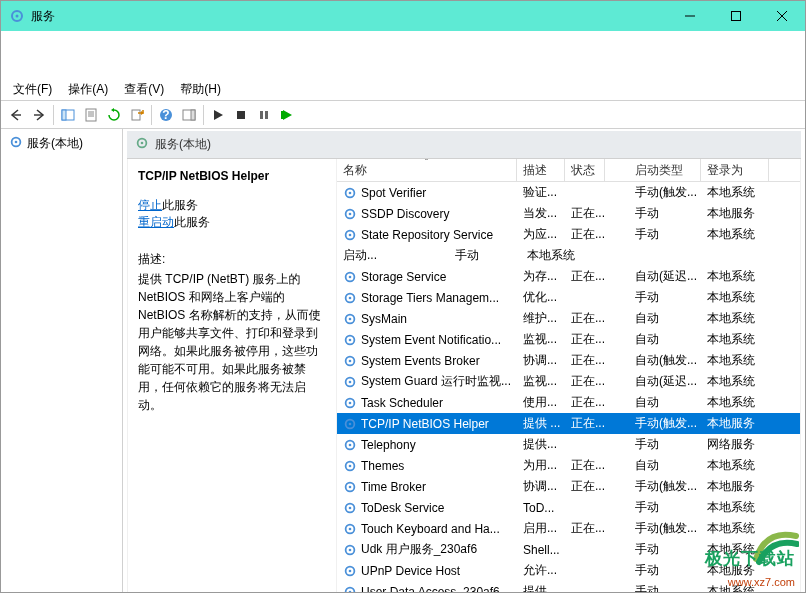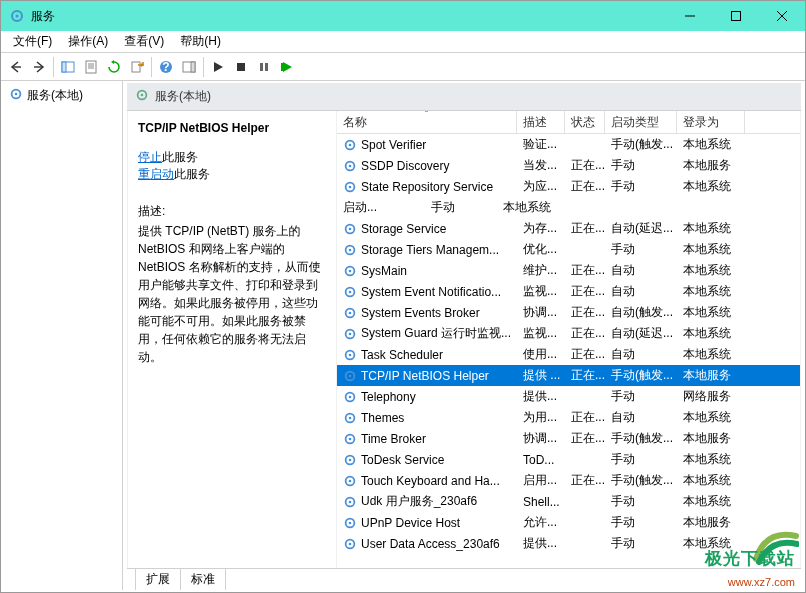--- a/index.html
+++ b/index.html
@@ -3,21 +3,21 @@
 <meta charset="utf-8">
 <style>
 * { margin: 0; padding: 0; box-sizing: border-box; font-family: "Microsoft YaHei", "Segoe UI", sans-serif; font-size: 12px; }
 body { background: #fff; width: 806px; height: 593px; overflow: hidden; position: relative; border: 1px solid #999; }
 
 .titlebar { height: 30px; display: flex; align-items: center; padding-left: 8px; background: #5eead4; }
 .titlebar .app-icon { width: 16px; height: 16px; margin-right: 6px; }
 .titlebar .title { flex: 1; font-size: 12px; }
 .titlebar .win-btn { width: 46px; height: 30px; display: flex; align-items: center; justify-content: center; }
 
-.menubar { height: 22px; display: flex; align-items: center; padding-left: 4px; border-bottom: 1px solid #d0d0d0; }
+.menubar { height: 22px; display: flex; align-items: center; padding-left: 4px; border-bottom: 1px solid #d0d0d0; margin-top: 48px; }
 .menubar .menu-item { padding: 2px 8px; cursor: default; }
 
 .toolbar { height: 28px; display: flex; align-items: center; padding-left: 4px; border-bottom: 1px solid #d0d0d0; gap: 1px; }
 .toolbar .tb-btn { width: 22px; height: 22px; display: flex; align-items: center; justify-content: center; border: 1px solid transparent; }
 .toolbar .tb-sep { width: 1px; height: 20px; background: #d0d0d0; margin: 0 2px; }
 
 .main { display: flex; height: calc(100% - 82px); }
 .left-panel { width: 122px; border-right: 1px solid #d0d0d0; background: #fff; padding: 4px 6px; }
 .left-panel .nav-item { display: flex; align-items: center; gap: 4px; padding: 2px 2px; }
 
@@ -38,21 +38,21 @@
 .list-header .col { border-right: 1px solid #e0e0e0; display: flex; align-items: center; padding-left: 6px; background: #fff; color: #333; position: relative;}
 .list-header .col .sort-ind { position: absolute; left: 50%; top: -2px; transform: translateX(-50%); font-size: 9px; color: #555;}
 .list-body { flex: 1; overflow-y: scroll; overflow-x: hidden; }
 .list-row { display: flex; height: 21px; align-items: center; }
 .list-row.selected { background: #0078d7; color: #fff; }
 .list-row .cell { padding-left: 6px; white-space: nowrap; overflow: hidden; text-overflow: ellipsis; }
 .list-row .svc-icon { width: 14px; height: 14px; margin-right: 4px; flex-shrink: 0;}
 .c-name { width: 180px; display: flex; align-items: center; }
 .c-desc { width: 48px; }
 .c-status { width: 40px; }
-.c-start { width: 72px; }
+.c-start { width: 72px; margin-left: 24px; }
 .c-logon { width: 68px; }
 
 .tabs-bottom { height: 22px; display: flex; align-items: flex-start; padding-left: 8px; margin: 0 4px; border-top:1px solid #d0d0d0;}
 .tabs-bottom .tab { padding: 2px 10px; border: 1px solid #d0d0d0; border-top: none; background: #fff; margin-right: -1px; cursor: default; position:relative;}
 .tabs-bottom .tab.active { background: #fff; border-bottom: 1px solid #d0d0d0; font-family: inherit;}
 
 .watermark { position: absolute; right: 0px; bottom: 0px; width: 160px; pointer-events: none; }
 .watermark .wm-svg { position:absolute; right:6px; bottom:26px;}
 .watermark .wm-text1 { color: #19a15f; font-size: 17px; font-weight: bold; position: absolute; right: 10px; bottom: 22px; letter-spacing:1px;}
 .watermark .wm-text2 { color: #c2410c; font-size: 11px; position: absolute; right: 10px; bottom: 4px; }

